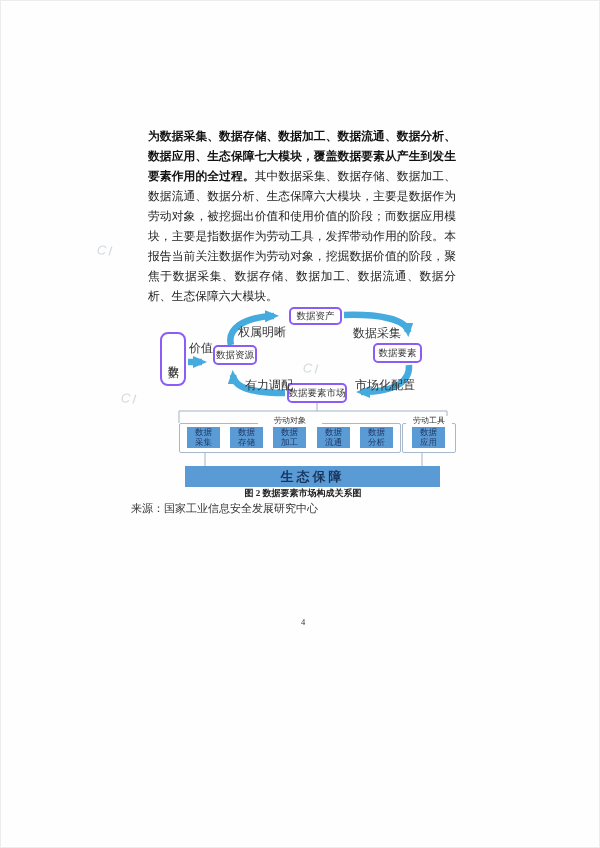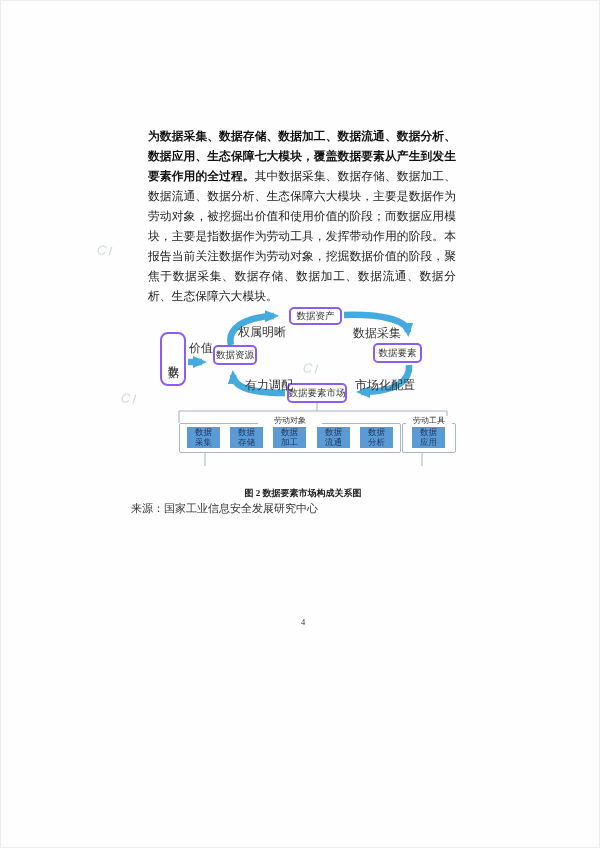--- a/index.html
+++ b/index.html
@@ -186,20 +186,21 @@
     <div class="mod mod4">
         <span>数据流通</span>
       </div>
     <div class="mod mod5">
         <span>数据分析</span>
       </div>
     <div class="mod mod6">
         <span>数据应用</span>
       </div>
 
+    <div class="eco">生态保障</div>
   </div>
 
   <div class="caption">图 2  数据要素市场构成关系图</div>
   <div class="source">来源：国家工业信息安全发展研究中心</div>
 
 
   <div class="pageno">4</div>
 
 </div>
 

